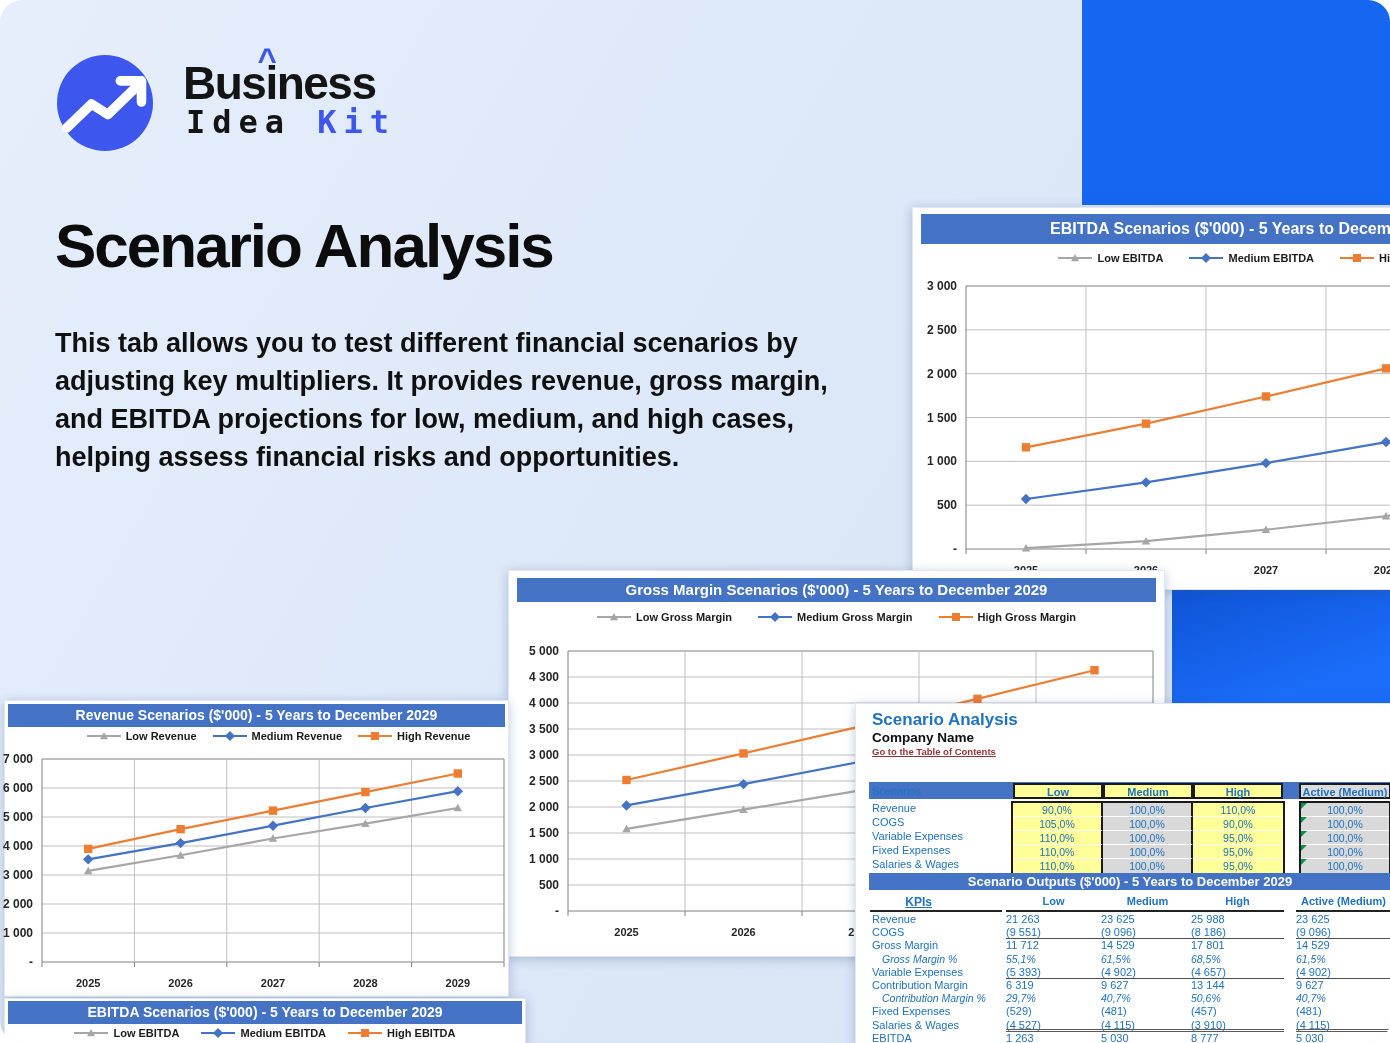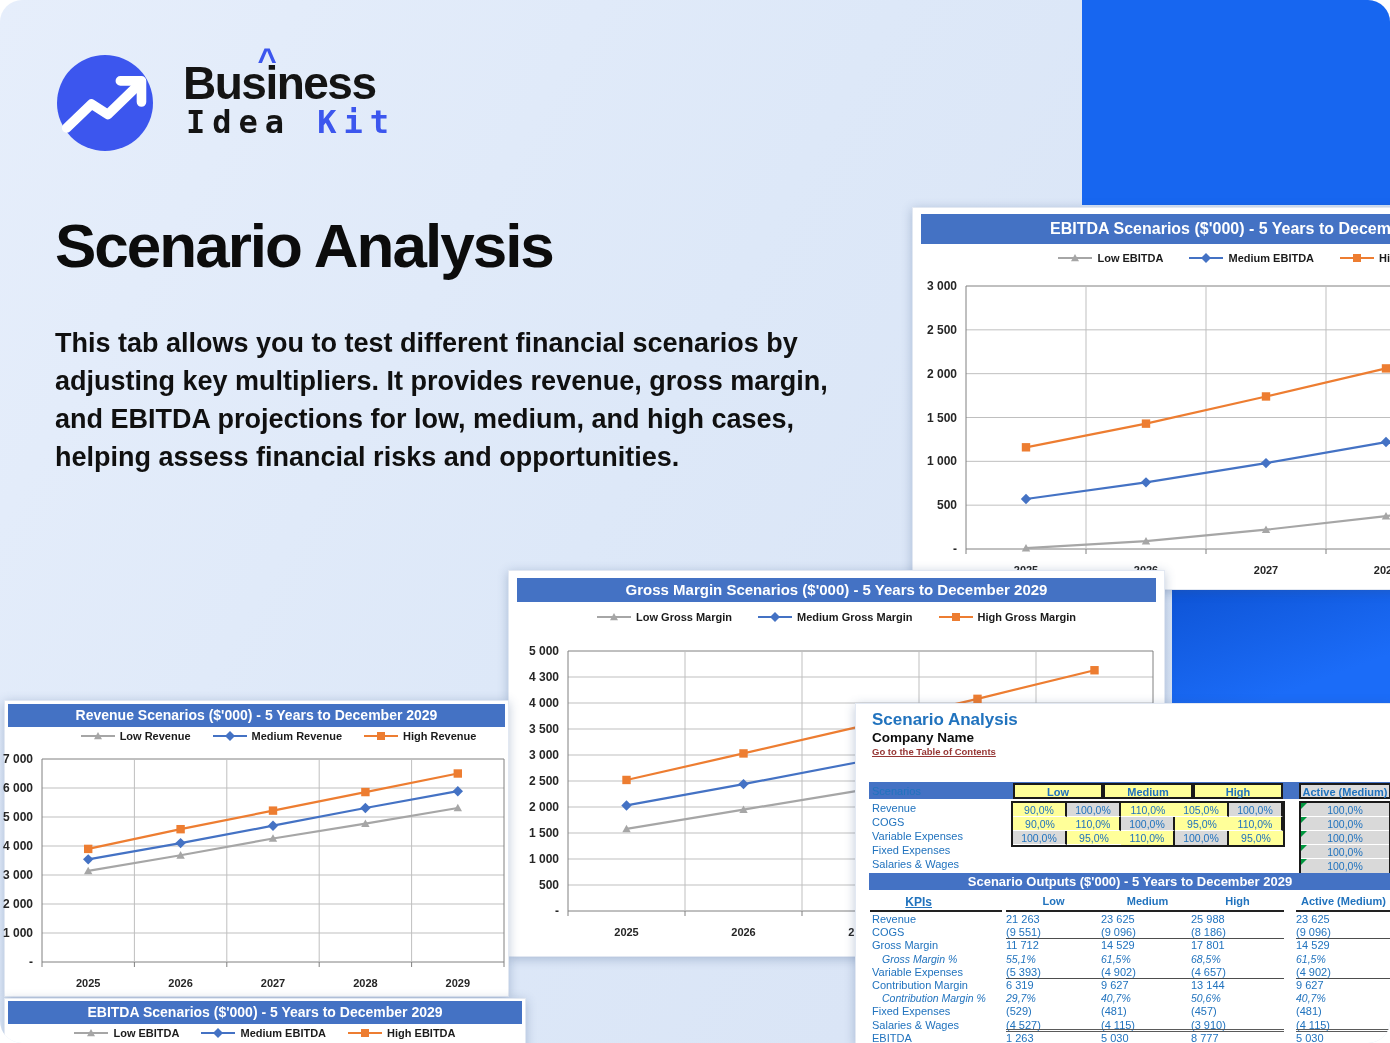--- a/index.html
+++ b/index.html
@@ -234,21 +234,21 @@
         <span class="xlab" style="left: 58.5px;">2025</span>
         <span class="xlab" style="left: 175.5px;">2026</span>
         <span class="xlab" style="left: 292.5px;">2027</span>
         <span class="xlab" style="left: 409.5px;">2028</span>
         <span class="xlab" style="left: 526.5px;">2029</span>
       </div>
   </div>
 
   <div class="panel" style="left:4px;top:700px;width:503px;height:295px;">
     <div class="tbar" style="left:3px;top:3px;width:497px;height:23px;line-height:23px;font-size:14px;">Revenue Scenarios ($'000) - 5 Years to December 2029</div>
-    <div class="legend" style="top:29px;gap:22px;padding-left:44px;">
+    <div class="legend" style="top:29px;gap:16px;padding-left:44px;">
         <span class="litem">
           <svg width="34" height="12">
             <line x1="0" y1="6" x2="34" y2="6" stroke="#A6A6A6" stroke-width="2"></line>
             <polygon points="17,2 21,9.2 13,9.2" fill="#A6A6A6"></polygon>
           </svg>
           <span>Low Revenue</span>
         </span>
         <span class="litem">
           <svg width="34" height="12">
             <line x1="0" y1="6" x2="34" y2="6" stroke="#4472C4" stroke-width="2"></line>
@@ -360,21 +360,21 @@
     <div class="mhead" style="left:247px;top:79px;width:90px;">Medium</div>
     <div class="mhead" style="left:337px;top:79px;width:90px;">High</div>
     <div class="mhead" style="left:443px;top:79px;width:92px;background:#DCDCDC;">Active (Medium)</div>
     <div id="mult-labels">
         <div class="mlab" style="top: 98px;">Revenue</div>
         <div class="mlab" style="top: 112px;">COGS</div>
         <div class="mlab" style="top: 126px;">Variable Expenses</div>
         <div class="mlab" style="top: 140px;">Fixed Expenses</div>
         <div class="mlab" style="top: 154px;">Salaries &amp; Wages</div>
       </div>
-    <div class="mblock" style="left: 155px; top: 97px; width: 270px; display: grid; grid-template-columns: 1fr 1fr 1fr 1fr 1fr;" id="mult-block">
+    <div class="mblock" style="left: 155px; top: 97px; width: 270px; display: grid; grid-template-columns: 1fr 1fr 1fr;" id="mult-block">
         <div class="mrowc" style="background: rgb(255, 255, 153); border-right: 2px solid rgb(26, 26, 26);">90,0%</div>
         <div class="mrowc" style="background: rgb(217, 217, 217); border-right: 2px solid rgb(26, 26, 26);">100,0%</div>
         <div class="mrowc" style="background: rgb(255, 255, 153);">110,0%</div>
         <div class="mrowc" style="background: rgb(255, 255, 153); border-right: 2px solid rgb(26, 26, 26);">105,0%</div>
         <div class="mrowc" style="background: rgb(217, 217, 217); border-right: 2px solid rgb(26, 26, 26);">100,0%</div>
         <div class="mrowc" style="background: rgb(255, 255, 153);">90,0%</div>
         <div class="mrowc" style="background: rgb(255, 255, 153); border-right: 2px solid rgb(26, 26, 26);">110,0%</div>
         <div class="mrowc" style="background: rgb(217, 217, 217); border-right: 2px solid rgb(26, 26, 26);">100,0%</div>
         <div class="mrowc" style="background: rgb(255, 255, 153);">95,0%</div>
         <div class="mrowc" style="background: rgb(255, 255, 153); border-right: 2px solid rgb(26, 26, 26);">110,0%</div>

